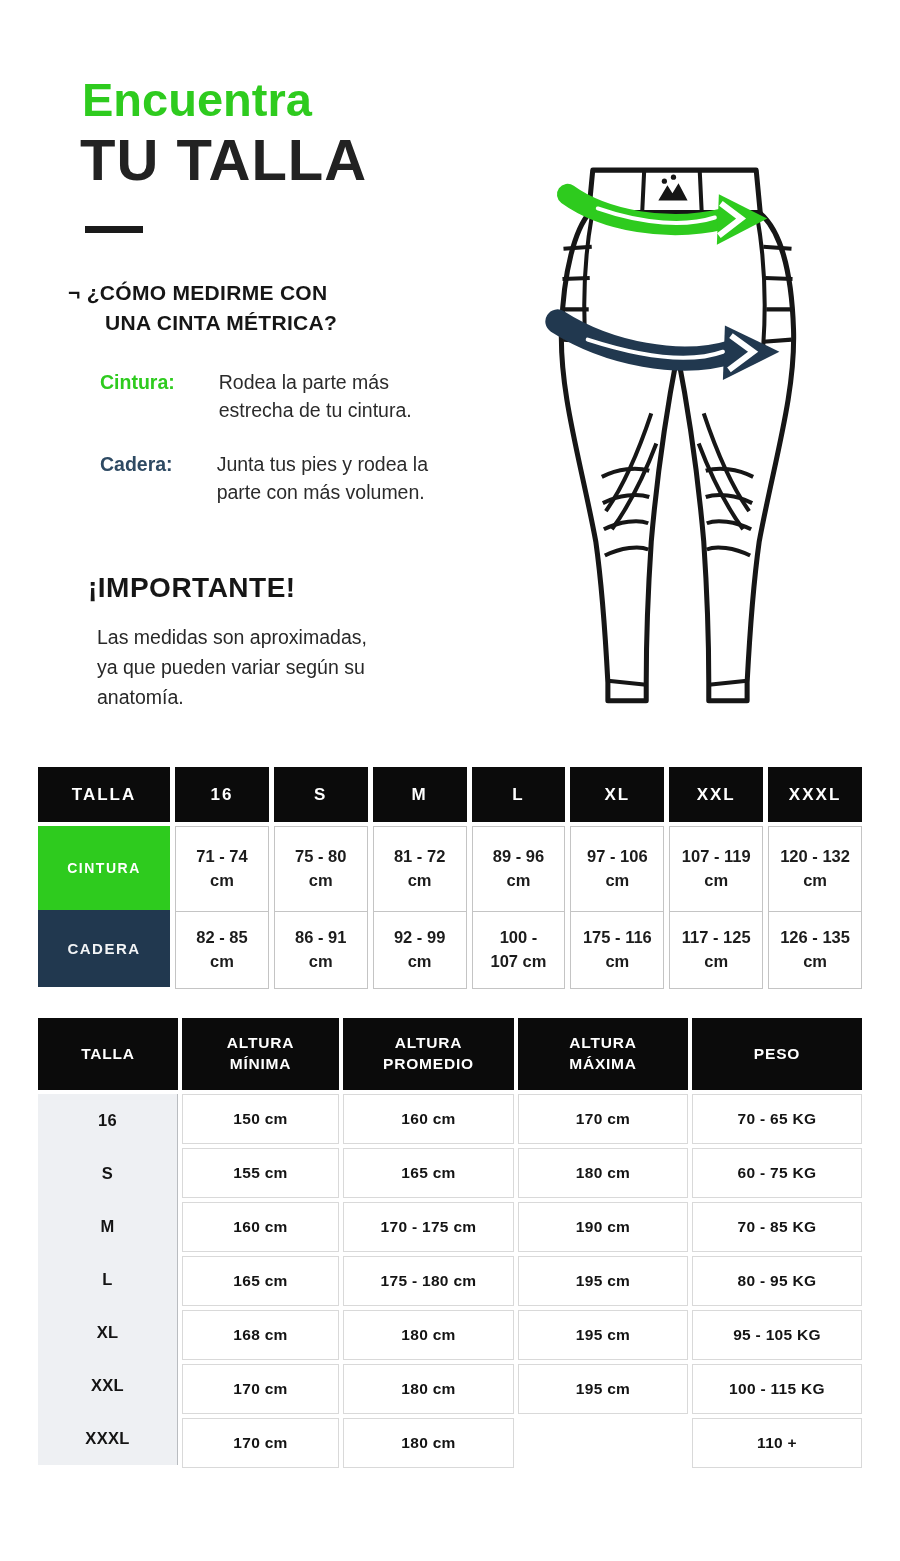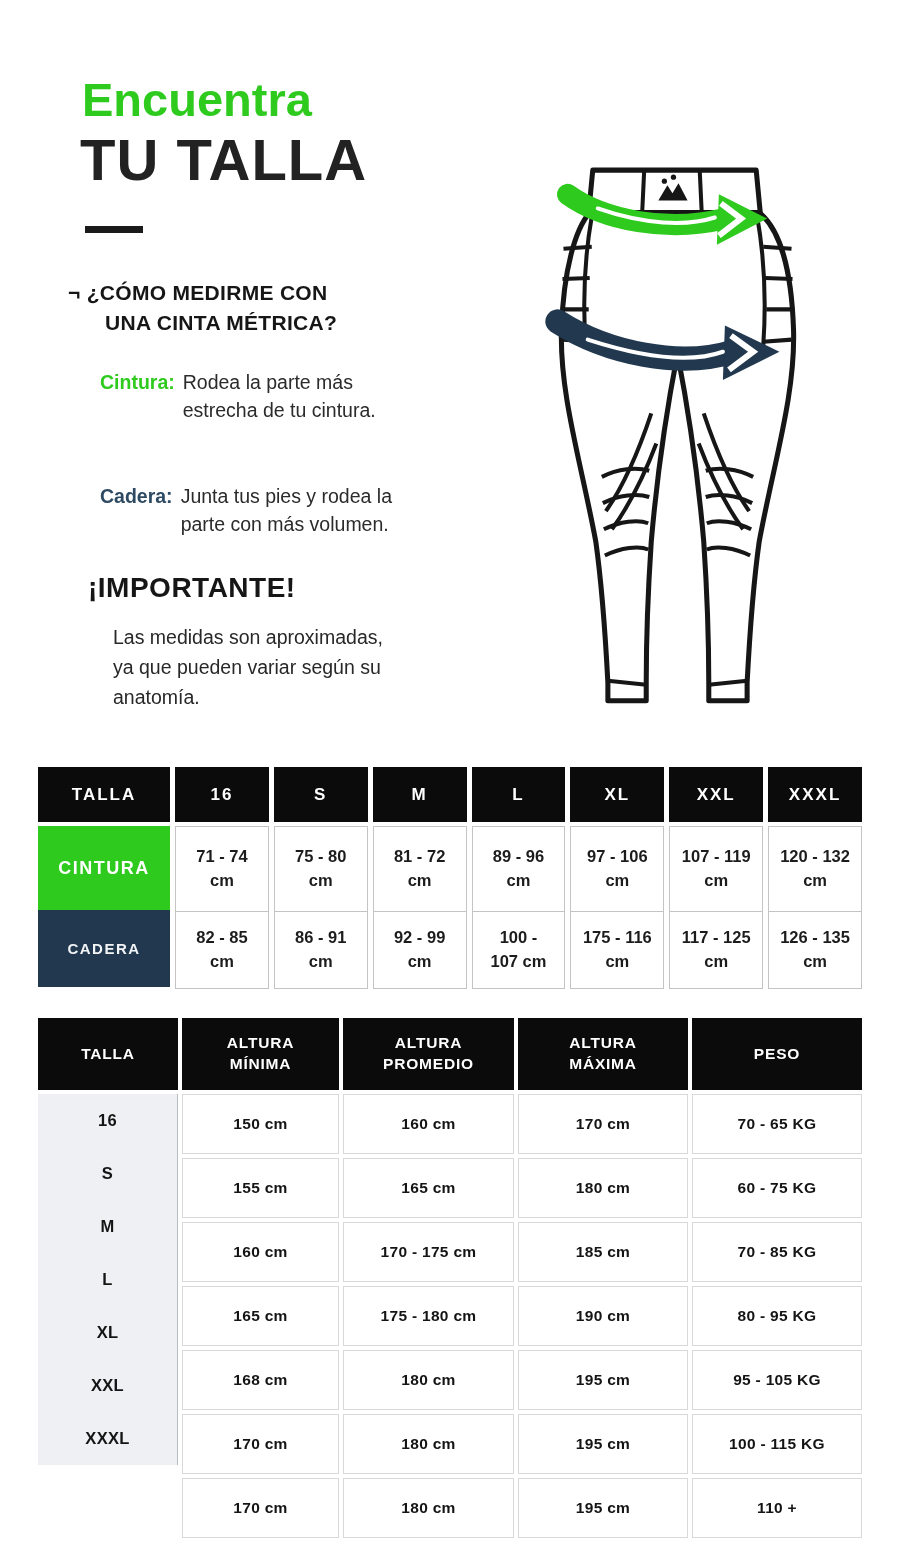--- a/index.html
+++ b/index.html
@@ -6,54 +6,54 @@
   body{font-family:"Liberation Sans",sans-serif;}
   #page{position:relative;width:900px;height:1561px;background:#ffffff;overflow:hidden;padding-left:9px;}
 
   
   .abs{position:absolute;}
   .title-green{left:82px;top:72px;font-size:47px;font-weight:700;color:var(--green);letter-spacing:0px;}
   .title-black{left:80px;top:126px;font-size:58px;font-weight:800;color:#222222;letter-spacing:1px;}
   .title-dash{left:85px;top:226px;width:58px;height:7px;background:#1a1a1a;}
   .howto{left:68px;top:278px;font-size:21px;font-weight:800;color:#161616;line-height:30px;letter-spacing:0.3px;}
   .howto .l2{padding-left:37px;}
-  .measure-item{display:flex;align-items:flex-start;font-size:19.5px;line-height:28px;color:#2b2b2b;}
+  .measure-item{display:flex;align-items:flex-start;font-size:19.5px;line-height:28px;color:#2b2b2b;gap:36px;}
   .measure-item .lbl{font-weight:700;margin-right:8px;white-space:nowrap;}
   .lbl.green{color:var(--green);}
   .lbl.navy{color:#2e4a63;}
   .mi1{left:100px;top:368px;}
-  .mi2{left:100px;top:450px;margin-top:32px;}
+  .mi2{left:100px;top:450px;}
   .imp-head{left:88px;top:572px;font-size:28px;font-weight:800;color:#161616;letter-spacing:0.5px;}
-  .imp-body{left:97px;top:622px;font-size:19.5px;line-height:30px;color:#282828;margin-left:16px;}
+  .imp-body{left:97px;top:622px;font-size:19.5px;line-height:30px;color:#282828;}
 
   
   .illustration{left:545px;top:156px;width:265px;height:565px;}
   .illustration svg{width:100%;height:100%;display:block;}
 
   
   .t1{left:38px;top:767px;width:824px;display:grid;grid-template-columns:132px repeat(7,1fr);column-gap:5px;}
   .t1h{height:55px;background:#0b0b0b;color:#fff;display:flex;align-items:center;justify-content:center;
        font-weight:700;font-size:17px;letter-spacing:2px;}
   .t1body{margin-top:4px;border:1px solid #c4c4c4;background:#fff;}
   .t1body.label{border:none;}
   .t1c{display:flex;align-items:center;justify-content:center;text-align:center;font-weight:700;font-size:16.5px;
        color:#1c1c1c;line-height:1.45;padding:0 8px;white-space:pre-line;box-sizing:border-box;}
   .t1c.r0{height:84px;}
   .t1c.r1{height:77px;}
   .t1body:not(.label) .t1c.r1{border-top:1px solid #c4c4c4;}
-  .t1c.bg-green{background:var(--green);color:#ffffff;font-size:18px;letter-spacing:1.5px;}
+  .t1c.bg-green{background:var(--green);color:#ffffff;font-size:14px;letter-spacing:1.5px;}
   .t1c.bg-navy{background:var(--navy);color:#f2f4f6;font-size:15px;letter-spacing:1.5px;}
 
   
   .t2{left:38px;top:1018px;width:824px;display:grid;grid-template-columns:140px 157px 171px 170px 1fr;column-gap:4px;}
   .t2h{height:72px;background:#0b0b0b;color:#fff;display:flex;align-items:center;justify-content:center;
        text-align:center;font-weight:700;font-size:15.5px;letter-spacing:0.8px;line-height:1.35;white-space:pre-line;}
   .t2body{margin-top:4px;display:flex;flex-direction:column;row-gap:4px;}
   .t2body.label{background:#eef0f3;row-gap:0;border-right:1px solid #b9bcc0;}
-  .t2c{height:60px;display:flex;align-items:center;justify-content:center;font-weight:700;font-size:15.5px;
+  .t2c{height:50px;display:flex;align-items:center;justify-content:center;font-weight:700;font-size:15.5px;
        color:#141414;background:#fff;border:1px solid #d9d9d9;box-sizing:border-box;letter-spacing:0.3px;}
   .t2body.label .t2c{background:transparent;border:none;height:53px;font-size:16.5px;}
 </style>
 </head>
 <body>
 
 <div id="page">
 
   <div class="abs title-green">Encuentra</div>
   <div class="abs title-black">TU TALLA</div>
@@ -246,21 +246,20 @@
           <div class="t2c">180 cm</div>
           <div class="t2c">180 cm</div>
         </div>
       </div>
       <div class="t2col">
         <div class="t2h">ALTURA
 MÁXIMA</div>
         <div class="t2body">
           <div class="t2c">170 cm</div>
           <div class="t2c">180 cm</div>
-          <div class="t2c">185 cm</div>
           <div class="t2c">190 cm</div>
           <div class="t2c">195 cm</div>
           <div class="t2c">195 cm</div>
           <div class="t2c">195 cm</div>
         </div>
       </div>
       <div class="t2col">
         <div class="t2h">PESO</div>
         <div class="t2body">
           <div class="t2c">70 - 65 KG</div>

